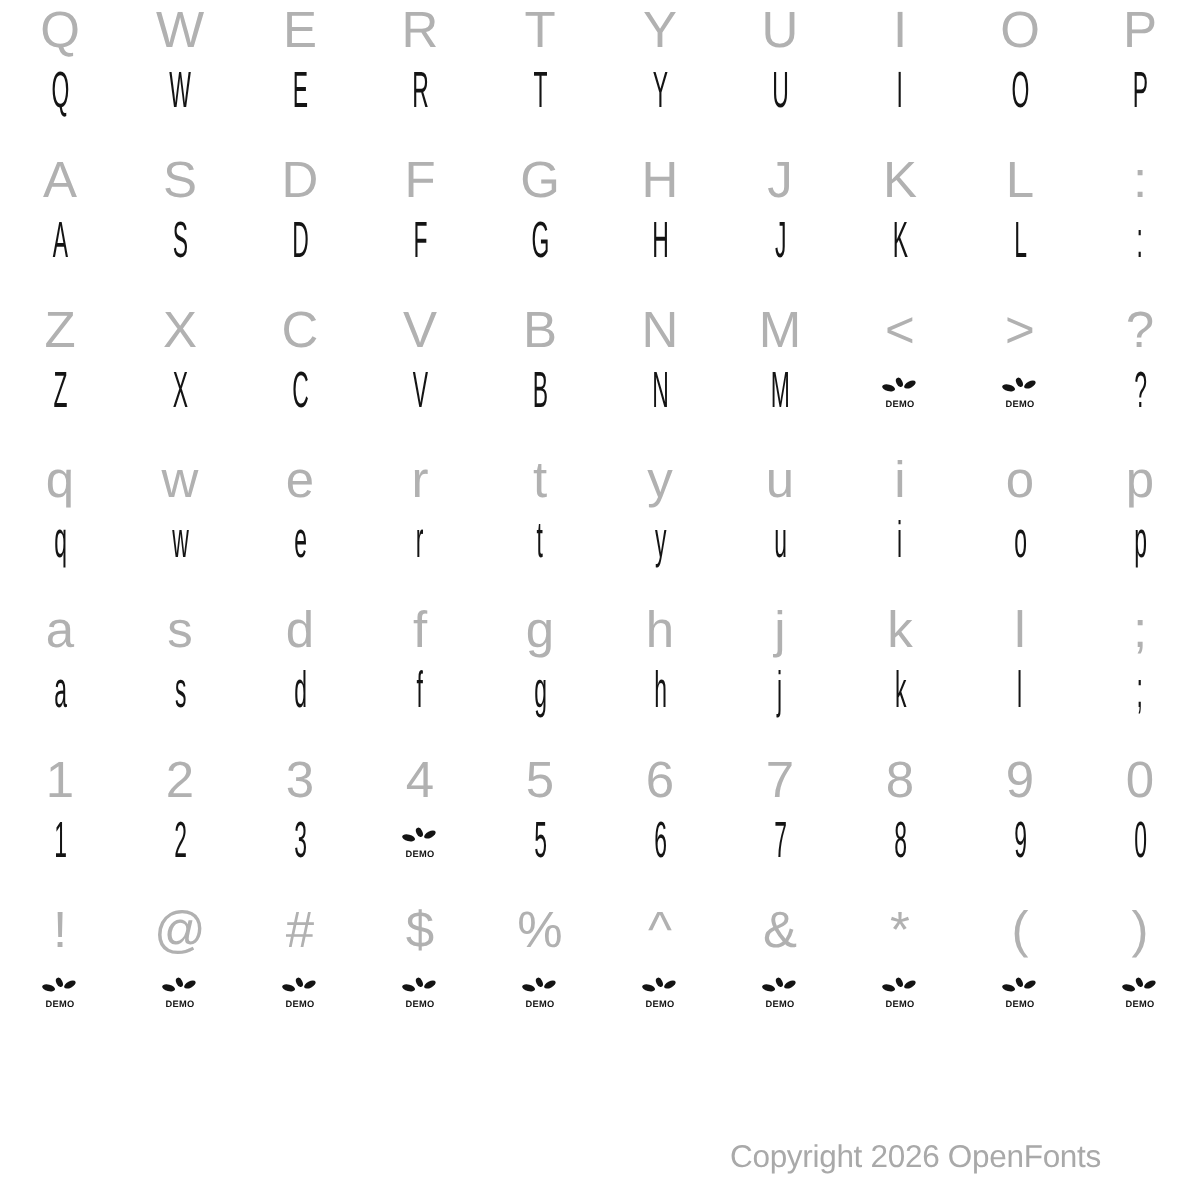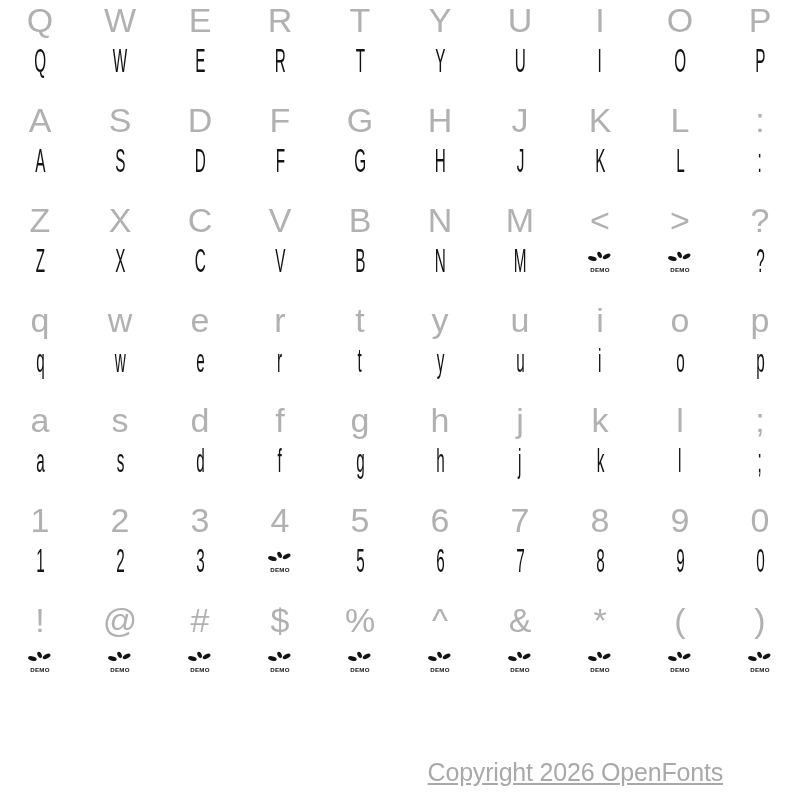--- a/index.html
+++ b/index.html
@@ -65,27 +65,26 @@
     position: absolute;
     top: 50px;
     left: 0;
     width: 100%;
     display: flex;
     justify-content: center;
   }
   .copyright {
     position: absolute;
     top: 757px;
-    right: 77px;
-    font-size: 25px;
+    right: 66px;
+    font-size: 21px;
     line-height: 30px;
     letter-spacing: -0.2px;
     color: var(--copyright-gray, #a9a9a9);
     white-space: nowrap;
-    text-decoration: underline;
   }
 </style>
 </head>
 <body>
 
 <main>
   <div id="glyph-grid">
       <div class="glyph-row">
         <div class="glyph-cell">
           <span class="ref-glyph">Q</span>

